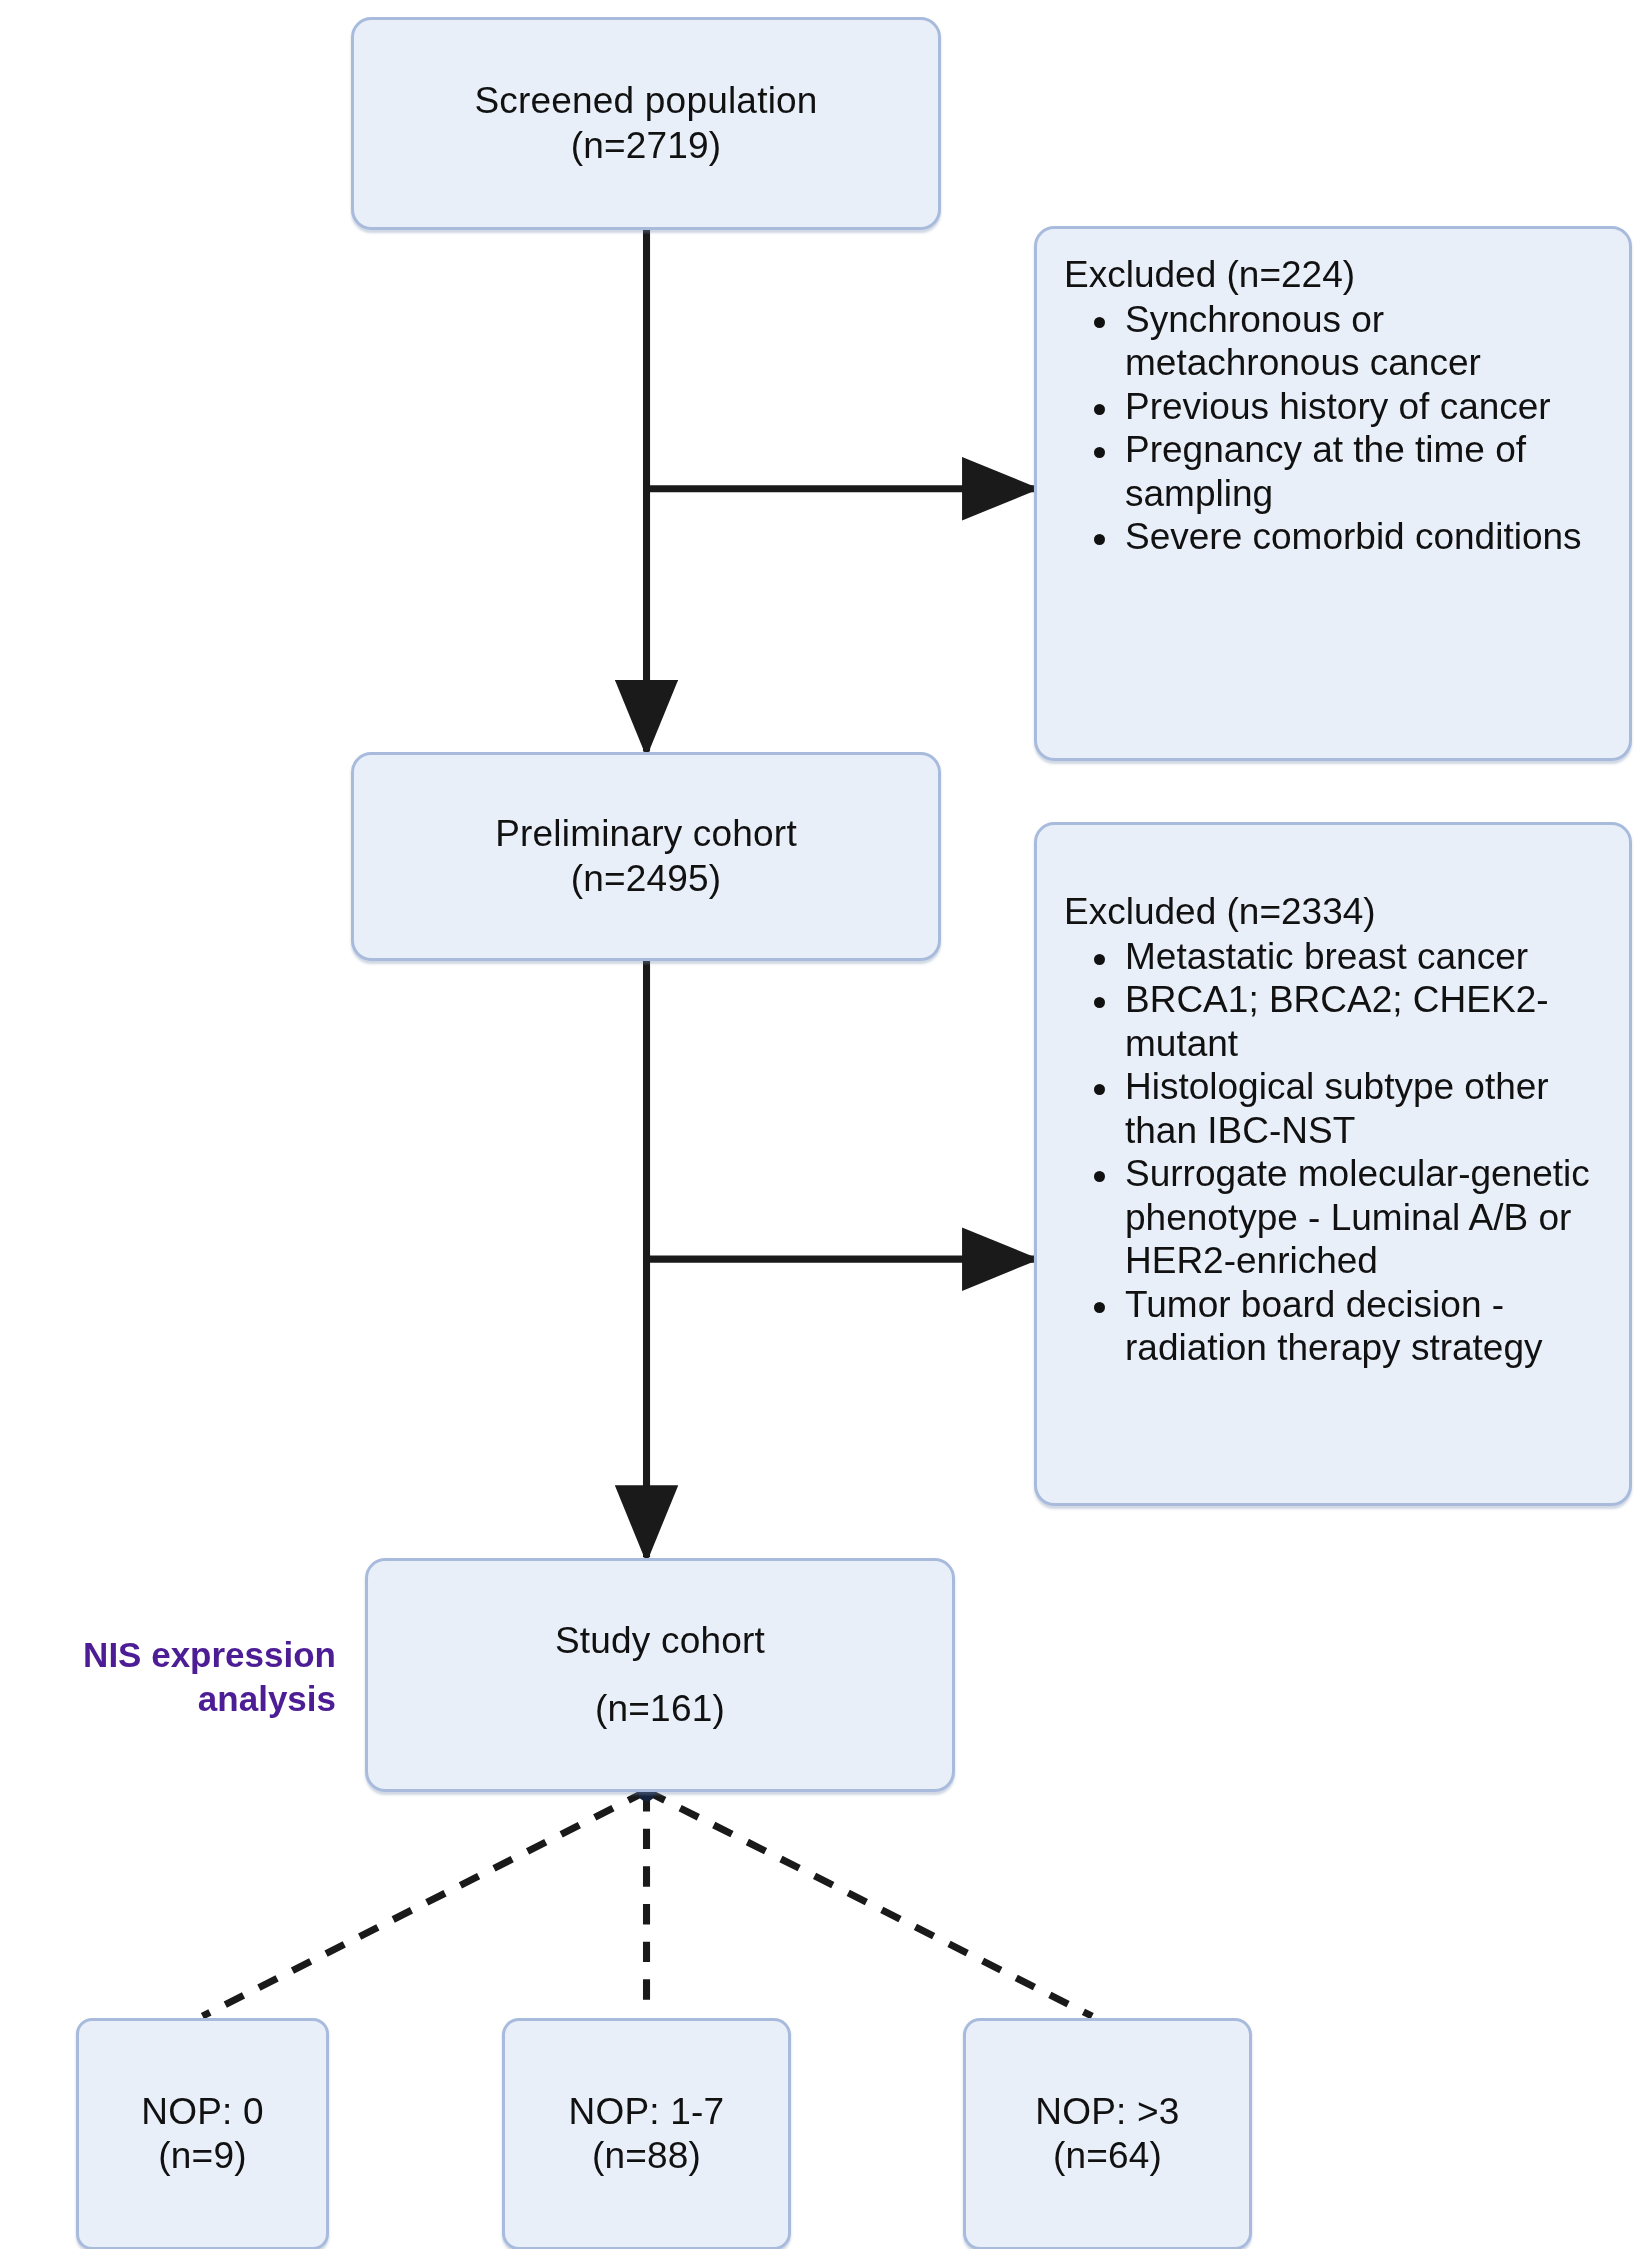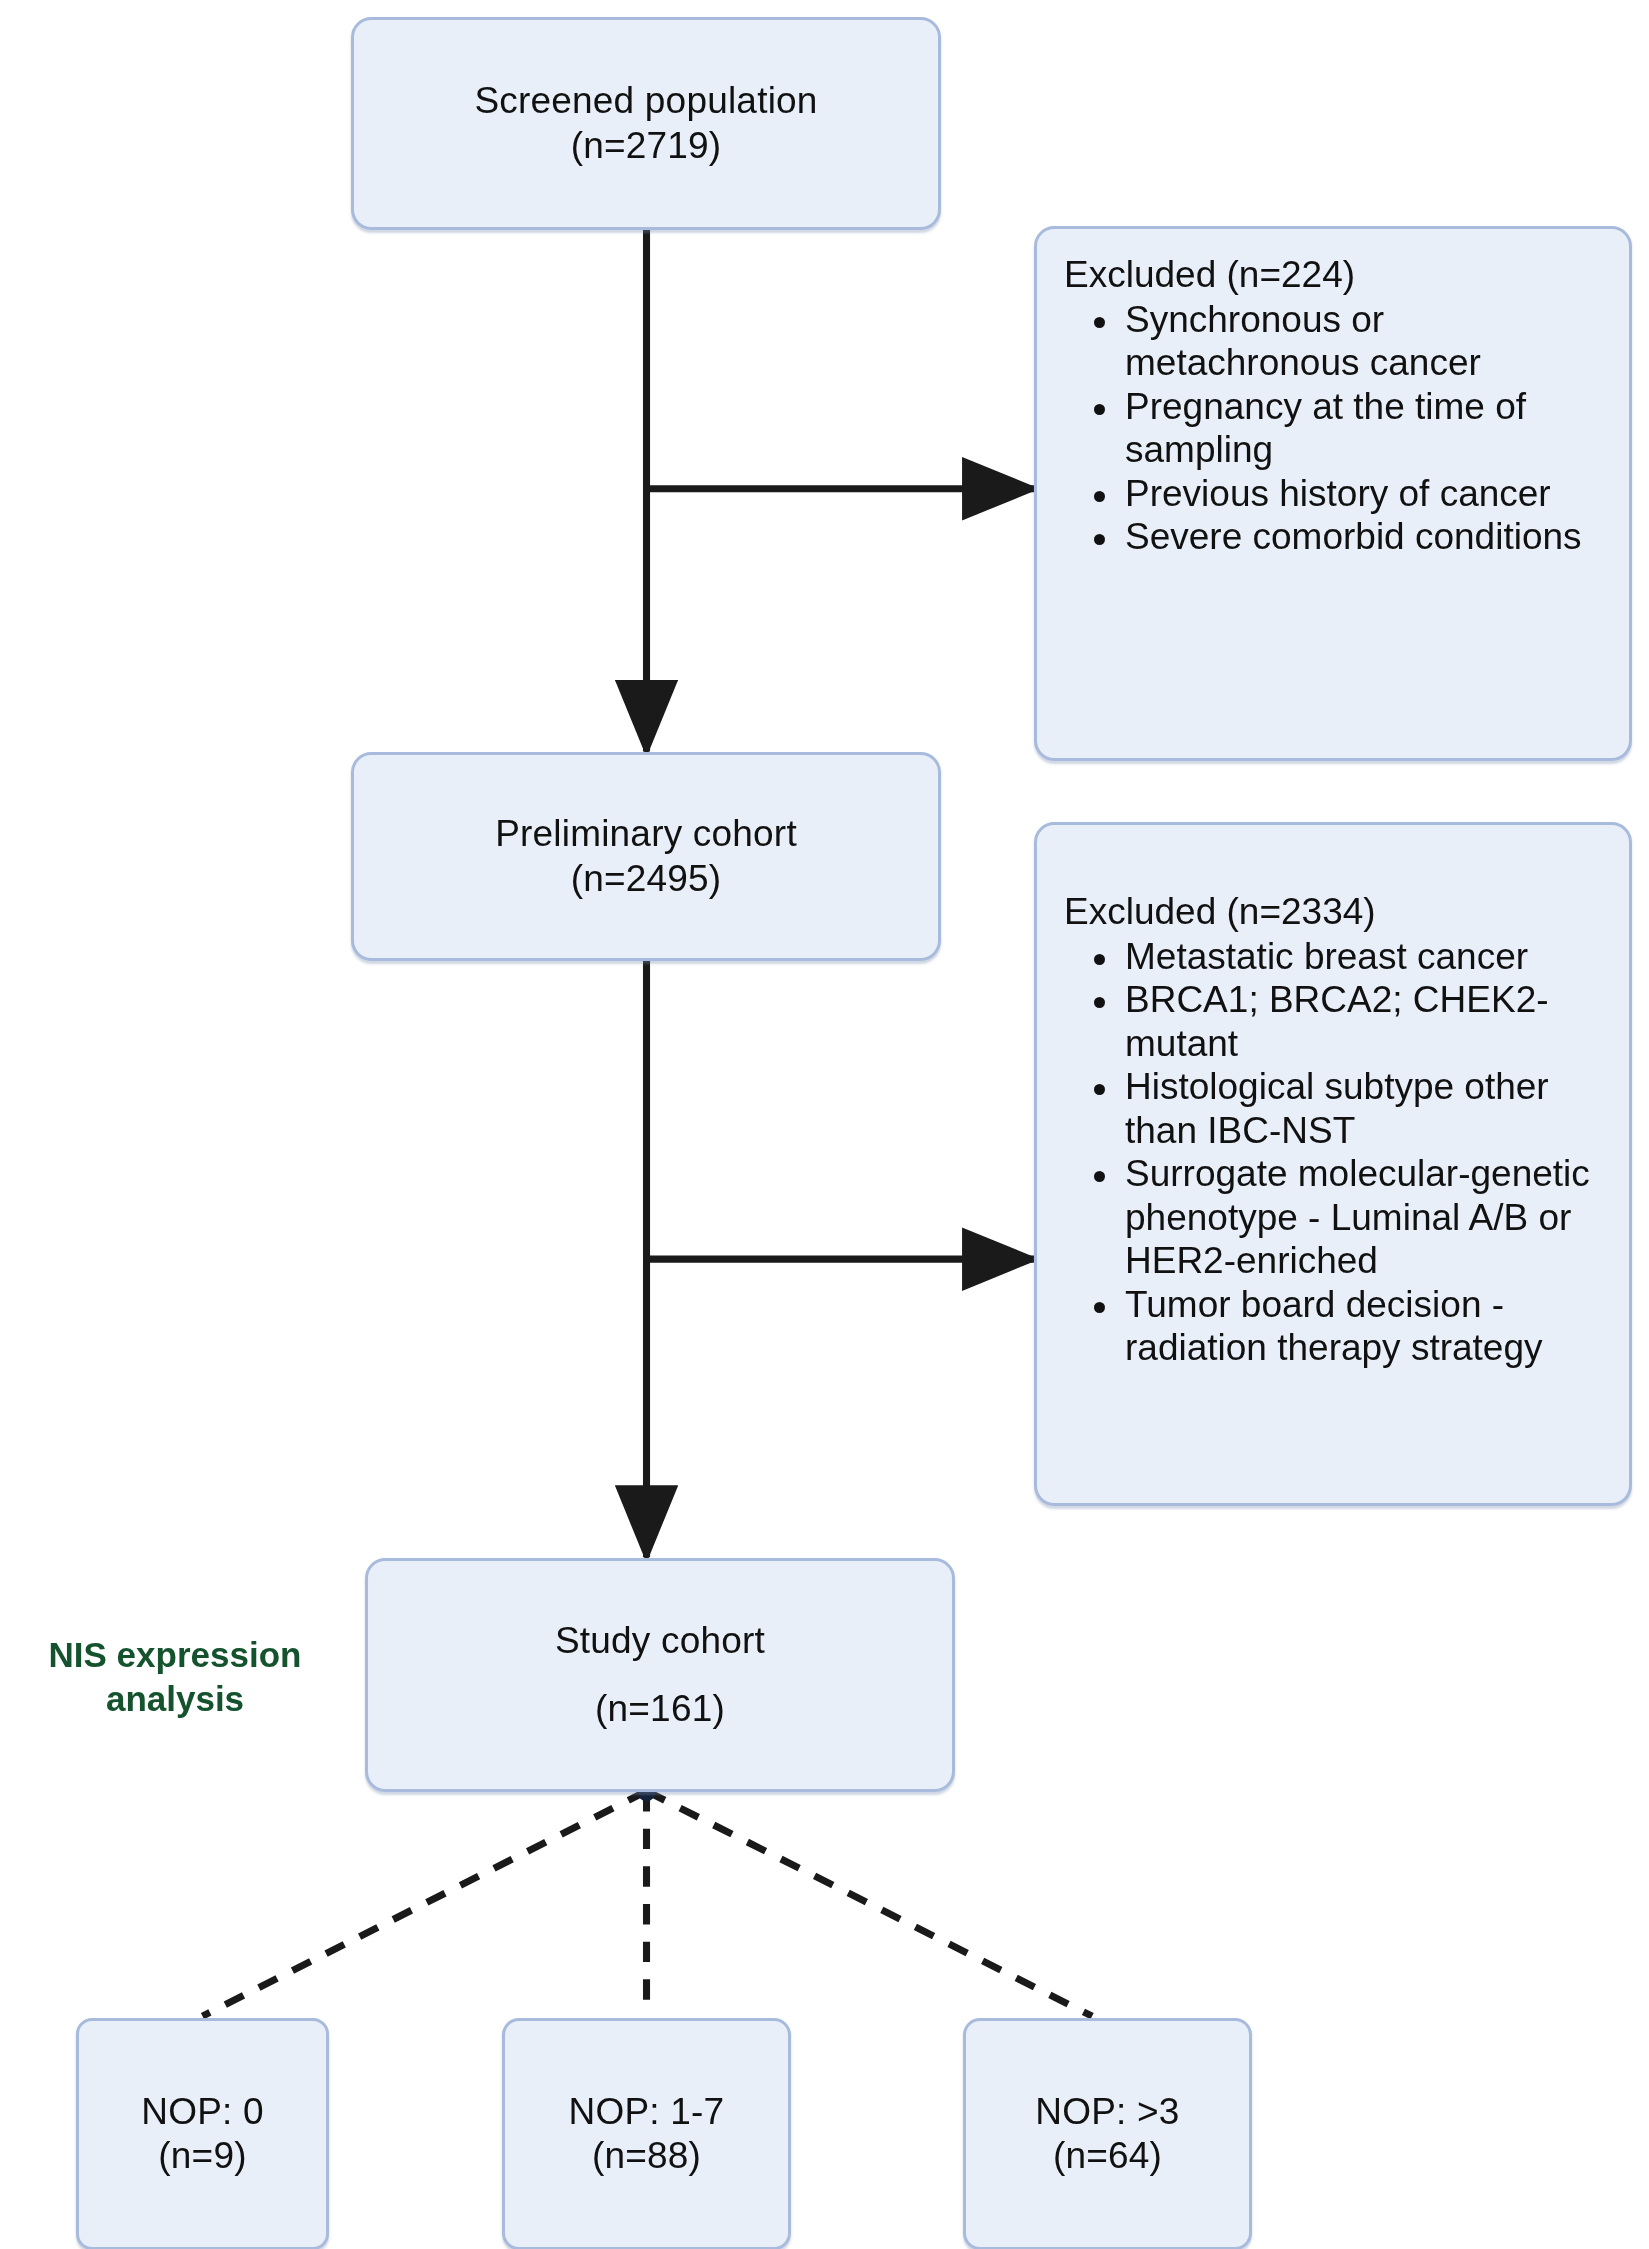--- a/index.html
+++ b/index.html
@@ -70,22 +70,22 @@
     height: 11px;
     border-radius: 50%;
     background: #111111;
   }
   
   .side-label {
     position: absolute;
     font-size: 35px;
     font-weight: bold;
     line-height: 1.25;
-    text-align: center;
-    color: #14532d;
+    text-align: right;
+    color: #4c1d95;
   }
   
   .connector {
     position: absolute;
     left: 0;
     top: 0;
     width: 1650px;
     height: 2250px;
     pointer-events: none;
   }
@@ -133,22 +133,22 @@
 
   <div class="side-label" style="left:14px; top:1633px; width:322px;">
     <div>NIS expression</div>
     <div>analysis</div>
   </div>
 
   <div class="node excl" style="left:1034px; top:226px; width:598px; height:535px;">
     <div class="excl-title">Excluded (n=224)</div>
     <ul class="excl-list">
       <li>Synchronous or metachronous cancer</li>
+      <li>Previous history of cancer</li>
       <li>Pregnancy at the time of sampling</li>
-      <li>Previous history of cancer</li>
       <li>Severe comorbid conditions</li>
     </ul>
   </div>
 
   <div class="node excl" style="left:1034px; top:822px; width:598px; height:684px;">
     <div class="excl-title" style="margin-top:41px;">Excluded (n=2334)</div>
     <ul class="excl-list">
       <li>Metastatic breast cancer</li>
       <li>BRCA1; BRCA2; CHEK2-mutant</li>
       <li>Histological subtype other than IBC-NST</li>

